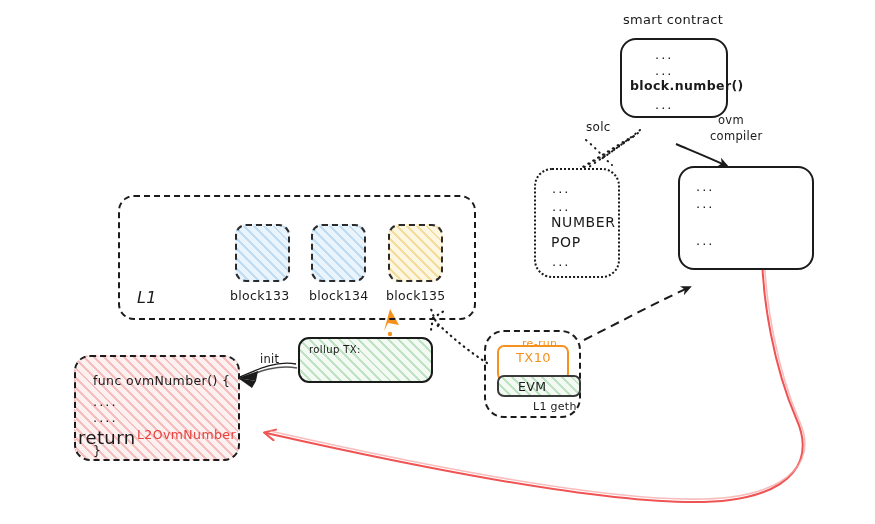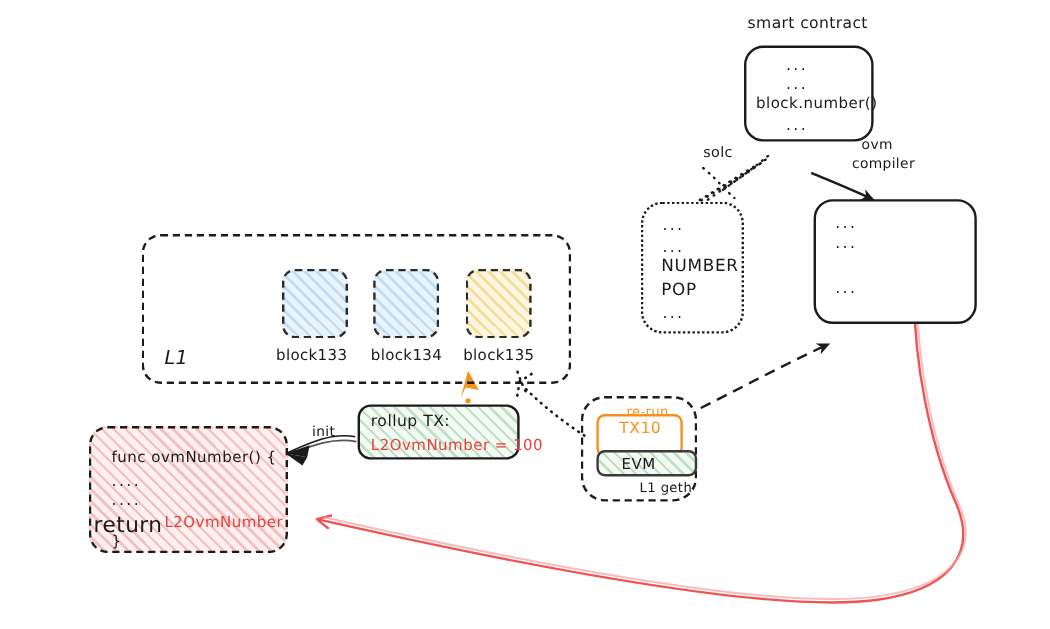--- a/index.html
+++ b/index.html
@@ -90,21 +90,21 @@
       <path d="M764,236 C 763,302 779,374 799,420 C 818,461 789,489 731,497
                C 643,509 434,468 270,431" stroke="#f5a0a0" stroke-width="1.6" opacity="0.7"></path>
     </g>
   </svg>
 
   <div class="lbl" style="left:623px;top:12px;">smart contract</div>
 
   <div class="node box-solid" style="left:620px;top:38px;width:108px;height:80px;">
     <div class="txt dots" style="left:33px;top:8px;">...</div>
     <div class="txt dots" style="left:33px;top:24px;">...</div>
-    <div class="txt" style="left:8px;top:38px;font-size:12.5px;">block.number()</div>
+    <div class="txt" style="left:8px;top:38px;font-size:12.5px;font-weight:bold;">block.number()</div>
     <div class="txt dots" style="left:33px;top:58px;">...</div>
   </div>
 
   <div class="lbl" style="left:586px;top:120px;font-size:12px;">solc</div>
 
   <div class="lbl" style="left:718px;top:113px;font-size:11.5px;">ovm</div>
   <div class="lbl" style="left:710px;top:129px;font-size:11.5px;">compiler</div>
 
   <div class="node box-dot" style="left:534px;top:168px;width:86px;height:110px;">
     <div class="txt dots" style="left:16px;top:12px;">...</div>
@@ -138,22 +138,21 @@
     <div class="txt dots" style="left:17px;top:38px;">....</div>
     <div class="txt dots" style="left:17px;top:54px;">....</div>
     <div class="txt" style="left:2px;top:70px;font-size:18px;">return </div>
     <div class="txt red" style="left:61px;top:70px;font-size:12.5px;">L2OvmNumber</div>
     <div class="txt" style="left:17px;top:86px;font-size:12.5px;">}</div>
   </div>
 
   <div class="lbl" style="left:260px;top:352px;font-size:11.5px;">init</div>
 
   <div class="node box-solid hatch-green" style="left:298px;top:337px;width:135px;height:46px;border-radius:11px;">
-    <div class="txt" style="left:9px;top:5px;font-size:13px;">rollup TX:</div>
-    <div class="txt red" style="left:9px;top:24px;font-size:12.5px;">L2OvmNumber = 100</div>
+    <div class="txt" style="left:9px;top:5px;font-size:10px;">rollup TX:</div>
   </div>
 
   <div class="node box-dash" style="left:484px;top:330px;width:97px;height:88px;border-radius:20px;"></div>
 
   <div class="lbl orange" style="left:522px;top:337px;font-size:11px;">re-run</div>
 
   <div class="node" style="left:497px;top:345px;width:72px;height:36px;border:2px solid #f5921e;border-radius:7px;background:#fff;">
     <div class="txt orange" style="left:17px;top:3px;font-size:13px;">TX10</div>
   </div>
 

